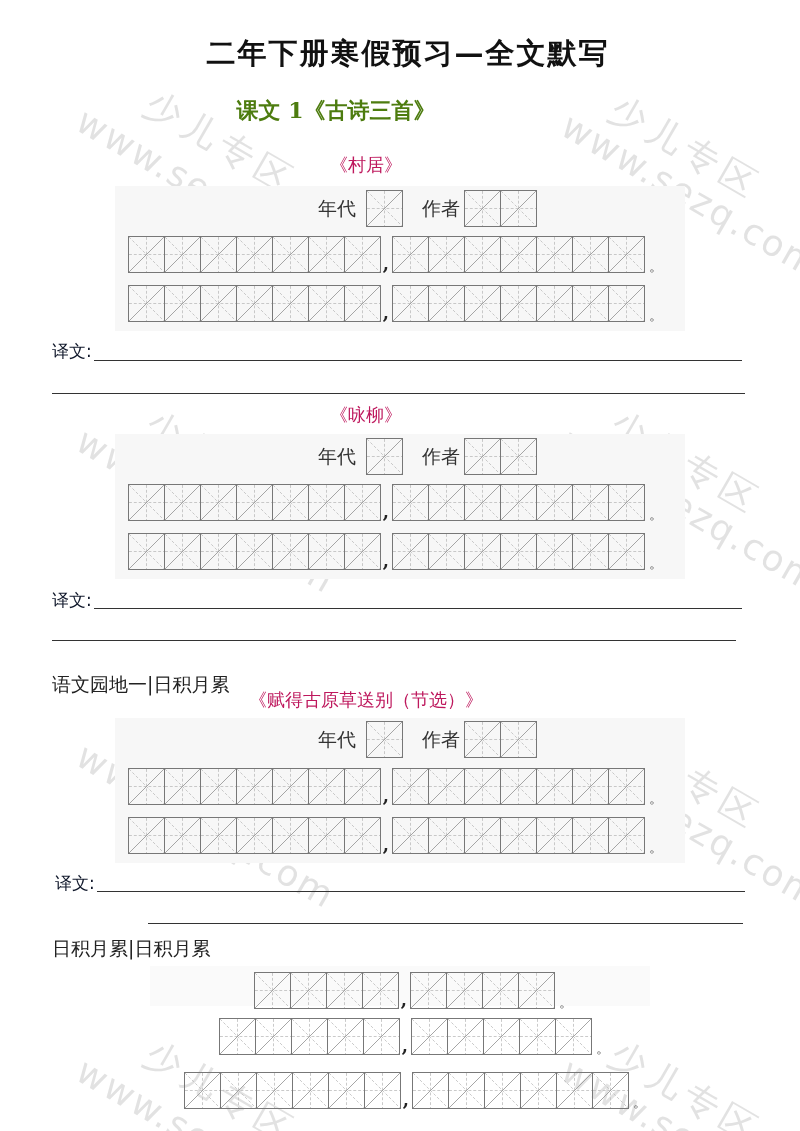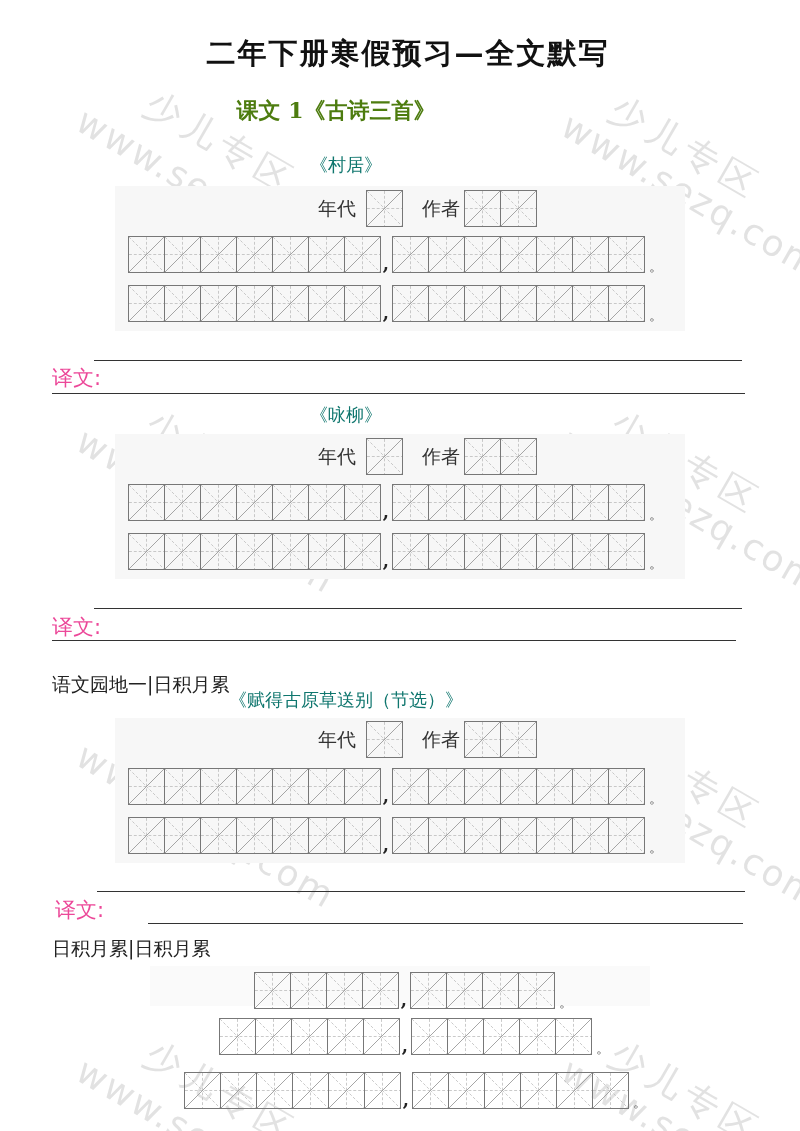--- a/index.html
+++ b/index.html
@@ -1,24 +1,24 @@
 <!DOCTYPE html>
 <html><head>
 <meta charset="utf-8">
 <style>
   html, body { margin: 0; padding: 0; background: #ffffff; }
   body { width: 800px; height: 1131px; position: relative; overflow: hidden;
          font-family: "DejaVu Serif", "Liberation Serif", serif; color: #222; }
   .abs { position: absolute; }
   .title { left: 0; width: 800px; top: 34px; text-align: center; font-size: 29px; font-weight: bold; letter-spacing: 2px; color: #111; margin-left: 8px; }
   .subtitle { left: 0; width: 672px; top: 96px; text-align: center; font-size: 22px; font-weight: bold; color: #4d7c0f; }
-  .poem-title { left: 0; width: 692px; text-align: center; font-size: 18px; color: #0f766e; }
+  .poem-title { left: 0; width: 692px; text-align: center; font-size: 18px; color: #be185d; padding-left: 20px; }
   .panel { background: #f7f7f7; }
   .label { font-size: 19px; color: #333; font-family: "DejaVu Sans", "Liberation Sans", sans-serif; }
-  .trans-label { font-size: 21px; color: #ec4899; font-family: "DejaVu Sans", "Liberation Sans", sans-serif; margin-top: 24px; }
+  .trans-label { font-size: 17px; color: #0f172a; font-family: "DejaVu Sans", "Liberation Sans", sans-serif; }
   .hline { height: 0; border-top: 1.5px solid #333; }
   .section-head { font-size: 19px; color: #222; font-family: "DejaVu Sans", "Liberation Sans", sans-serif; }
   .row { display: flex; align-items: flex-end; height: 37px; }
   .cells { display: flex; }
   .cell { width: 37px; height: 37px; box-sizing: border-box; border: 1.6px solid #777; margin-right: -1px; position: relative; background: transparent; }
   .cell svg { position: absolute; left: 0; top: 0; width: 100%; height: 100%; }
   .punct { font-size: 18px; width: 12px; text-align: center; color: #222; line-height: 18px; font-weight: bold; }
   .period { font-size: 14px; width: 16px; text-align: center; color: #444; line-height: 14px; padding-left: 4px; }
   .watermark { position: absolute; color: rgba(150,150,150,0.28); font-family: "DejaVu Sans", "Liberation Sans", sans-serif; transform: rotate(30deg); transform-origin: left top; white-space: nowrap; pointer-events: none; }
   .wm-cn { font-size: 36px; letter-spacing: 6px; }

